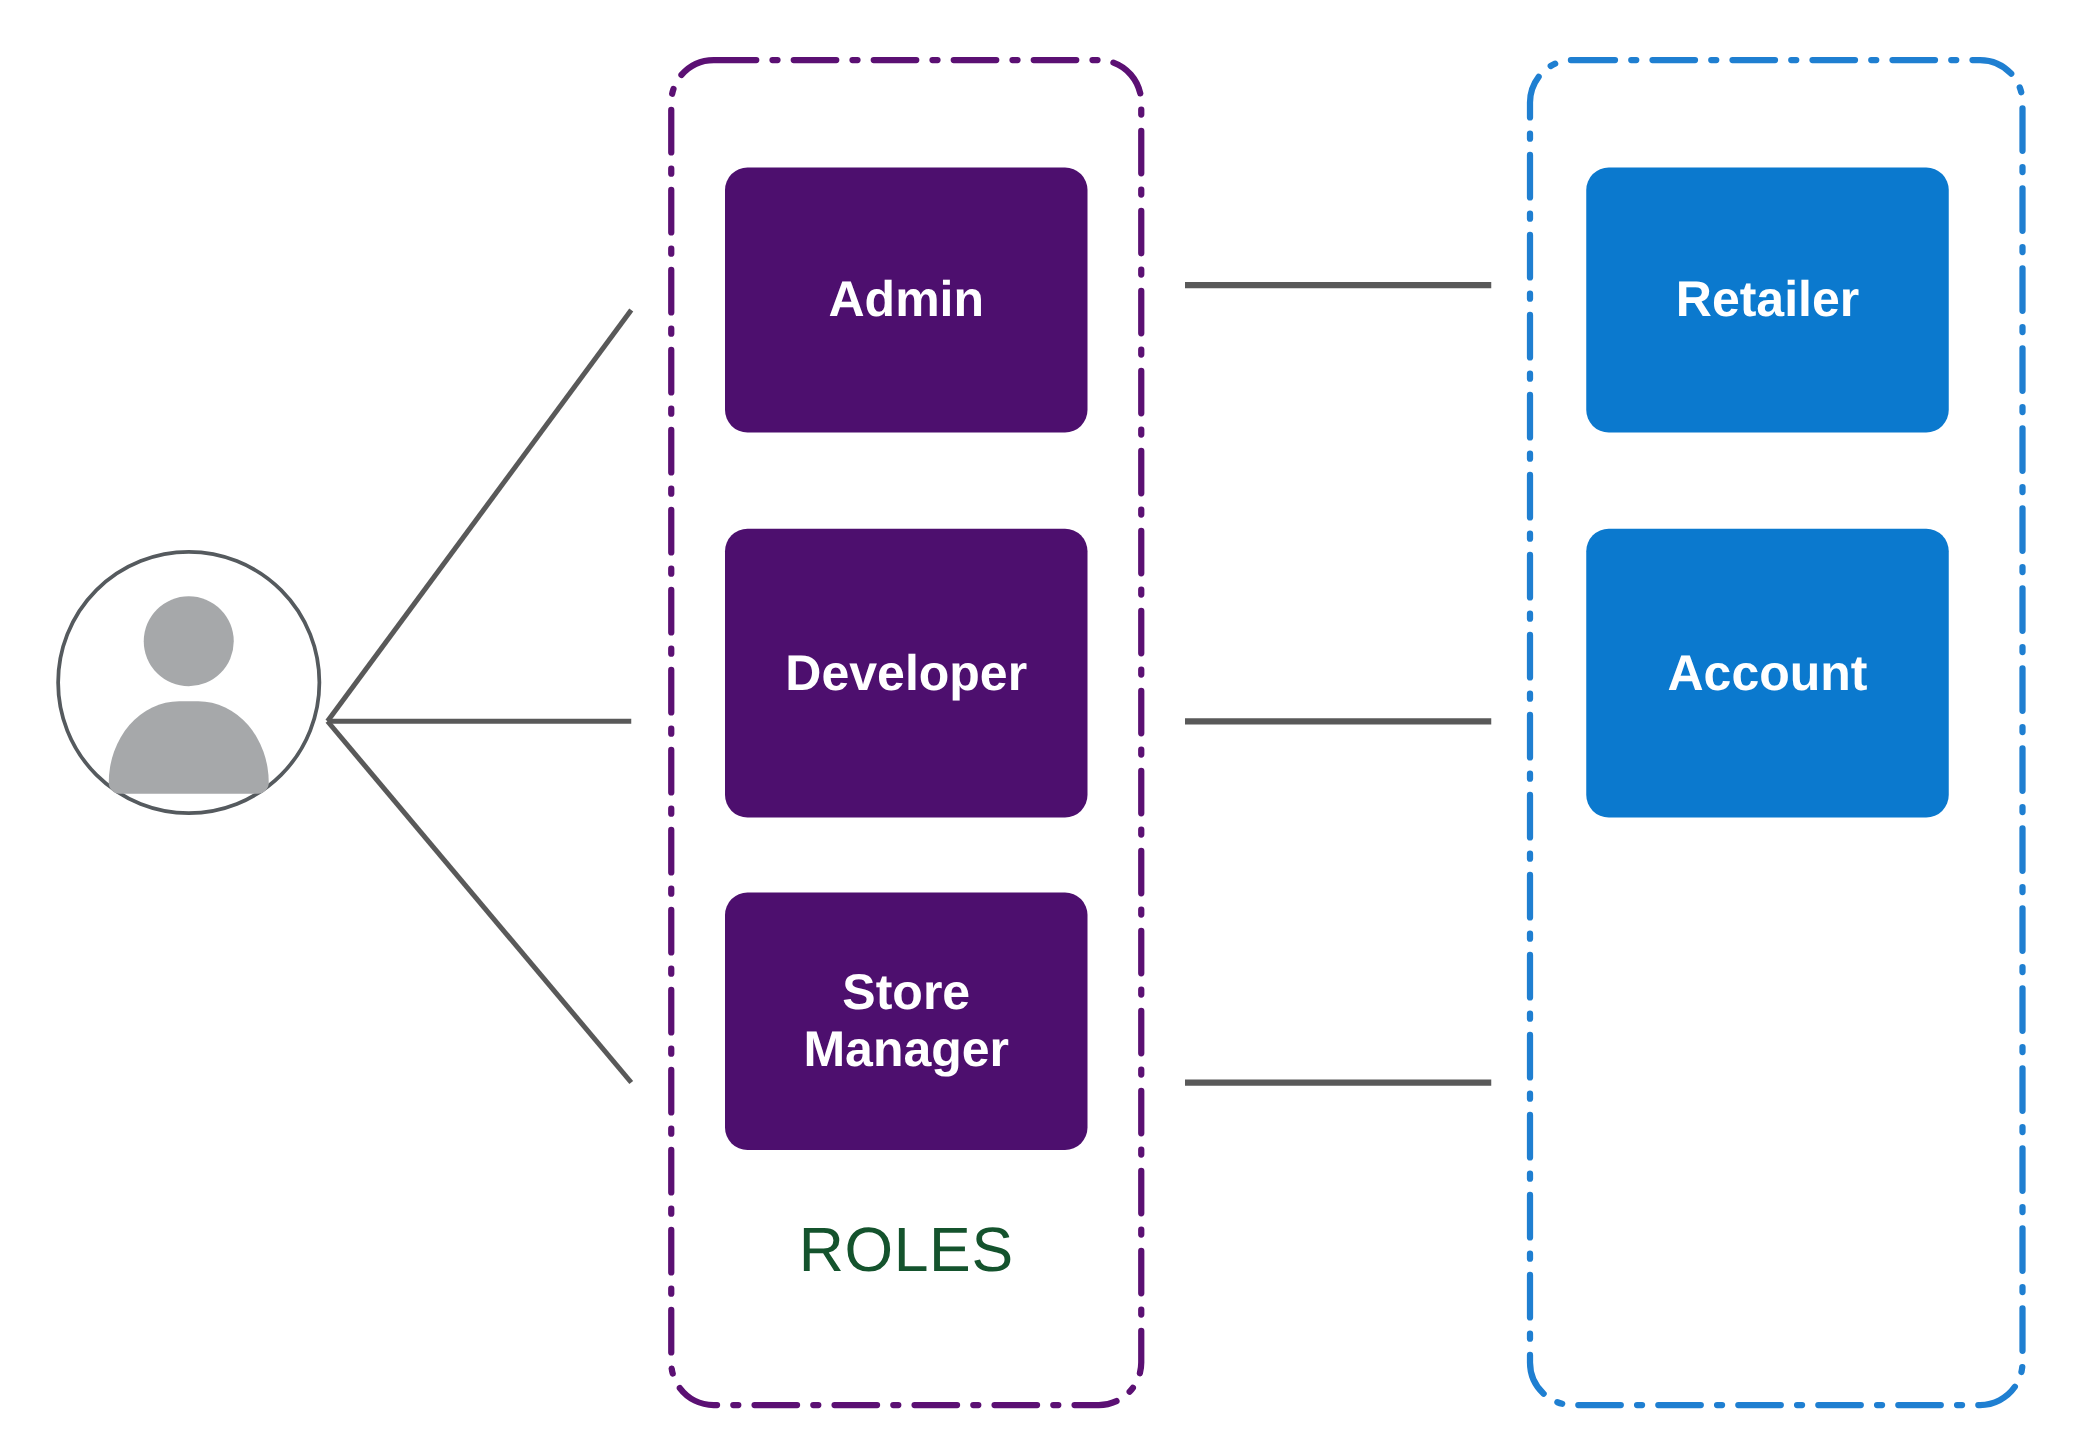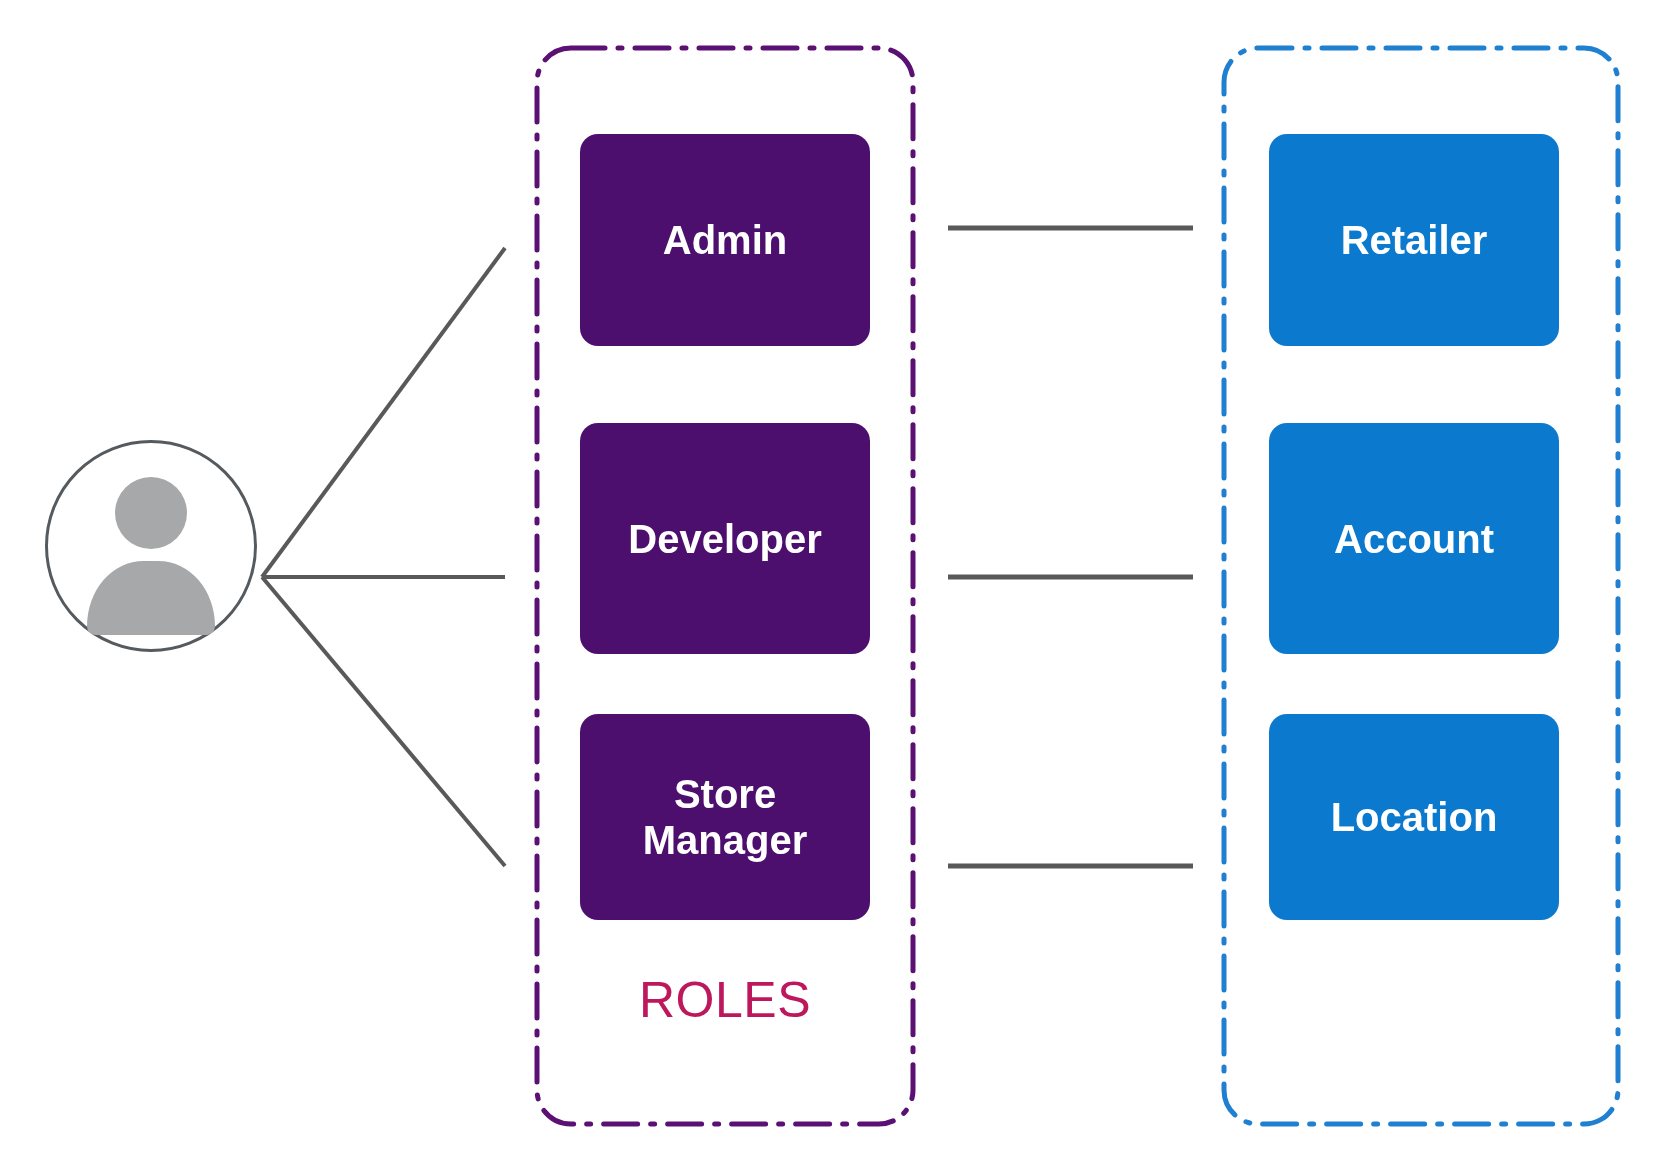--- a/index.html
+++ b/index.html
@@ -88,21 +88,21 @@
   }
   
   .group-box.roles, .group-box.contexts { border: none; }
 
   .group-label {
     position: absolute;
     width: 100%;
     text-align: center;
     font-size: 50px;
     font-weight: 400;
-    color: #be185d;
+    color: #14532d;
     letter-spacing: 0.5px;
     white-space: nowrap;
   }
   .group-label.roles-label { left: 0; top: 925px; }
   .group-label.contexts-label { left: 0; top: 925px; }
 
   
   .chip {
     position: absolute;
     border-radius: 18px;
@@ -153,16 +153,15 @@
     <div class="chip role row-1">Admin</div>
     <div class="chip role row-2">Developer</div>
     <div class="chip role row-3" style="white-space: pre-line;">Store
 Manager</div>
     <div class="group-label roles-label">ROLES</div>
   </div>
 
   <div class="group-box contexts">
     <div class="chip context row-2">Account</div>
     <div class="chip context row-1">Retailer</div>
-    <div class="chip context row-3">Location</div>
   </div>
 
 </div>
 
 </body></html>

